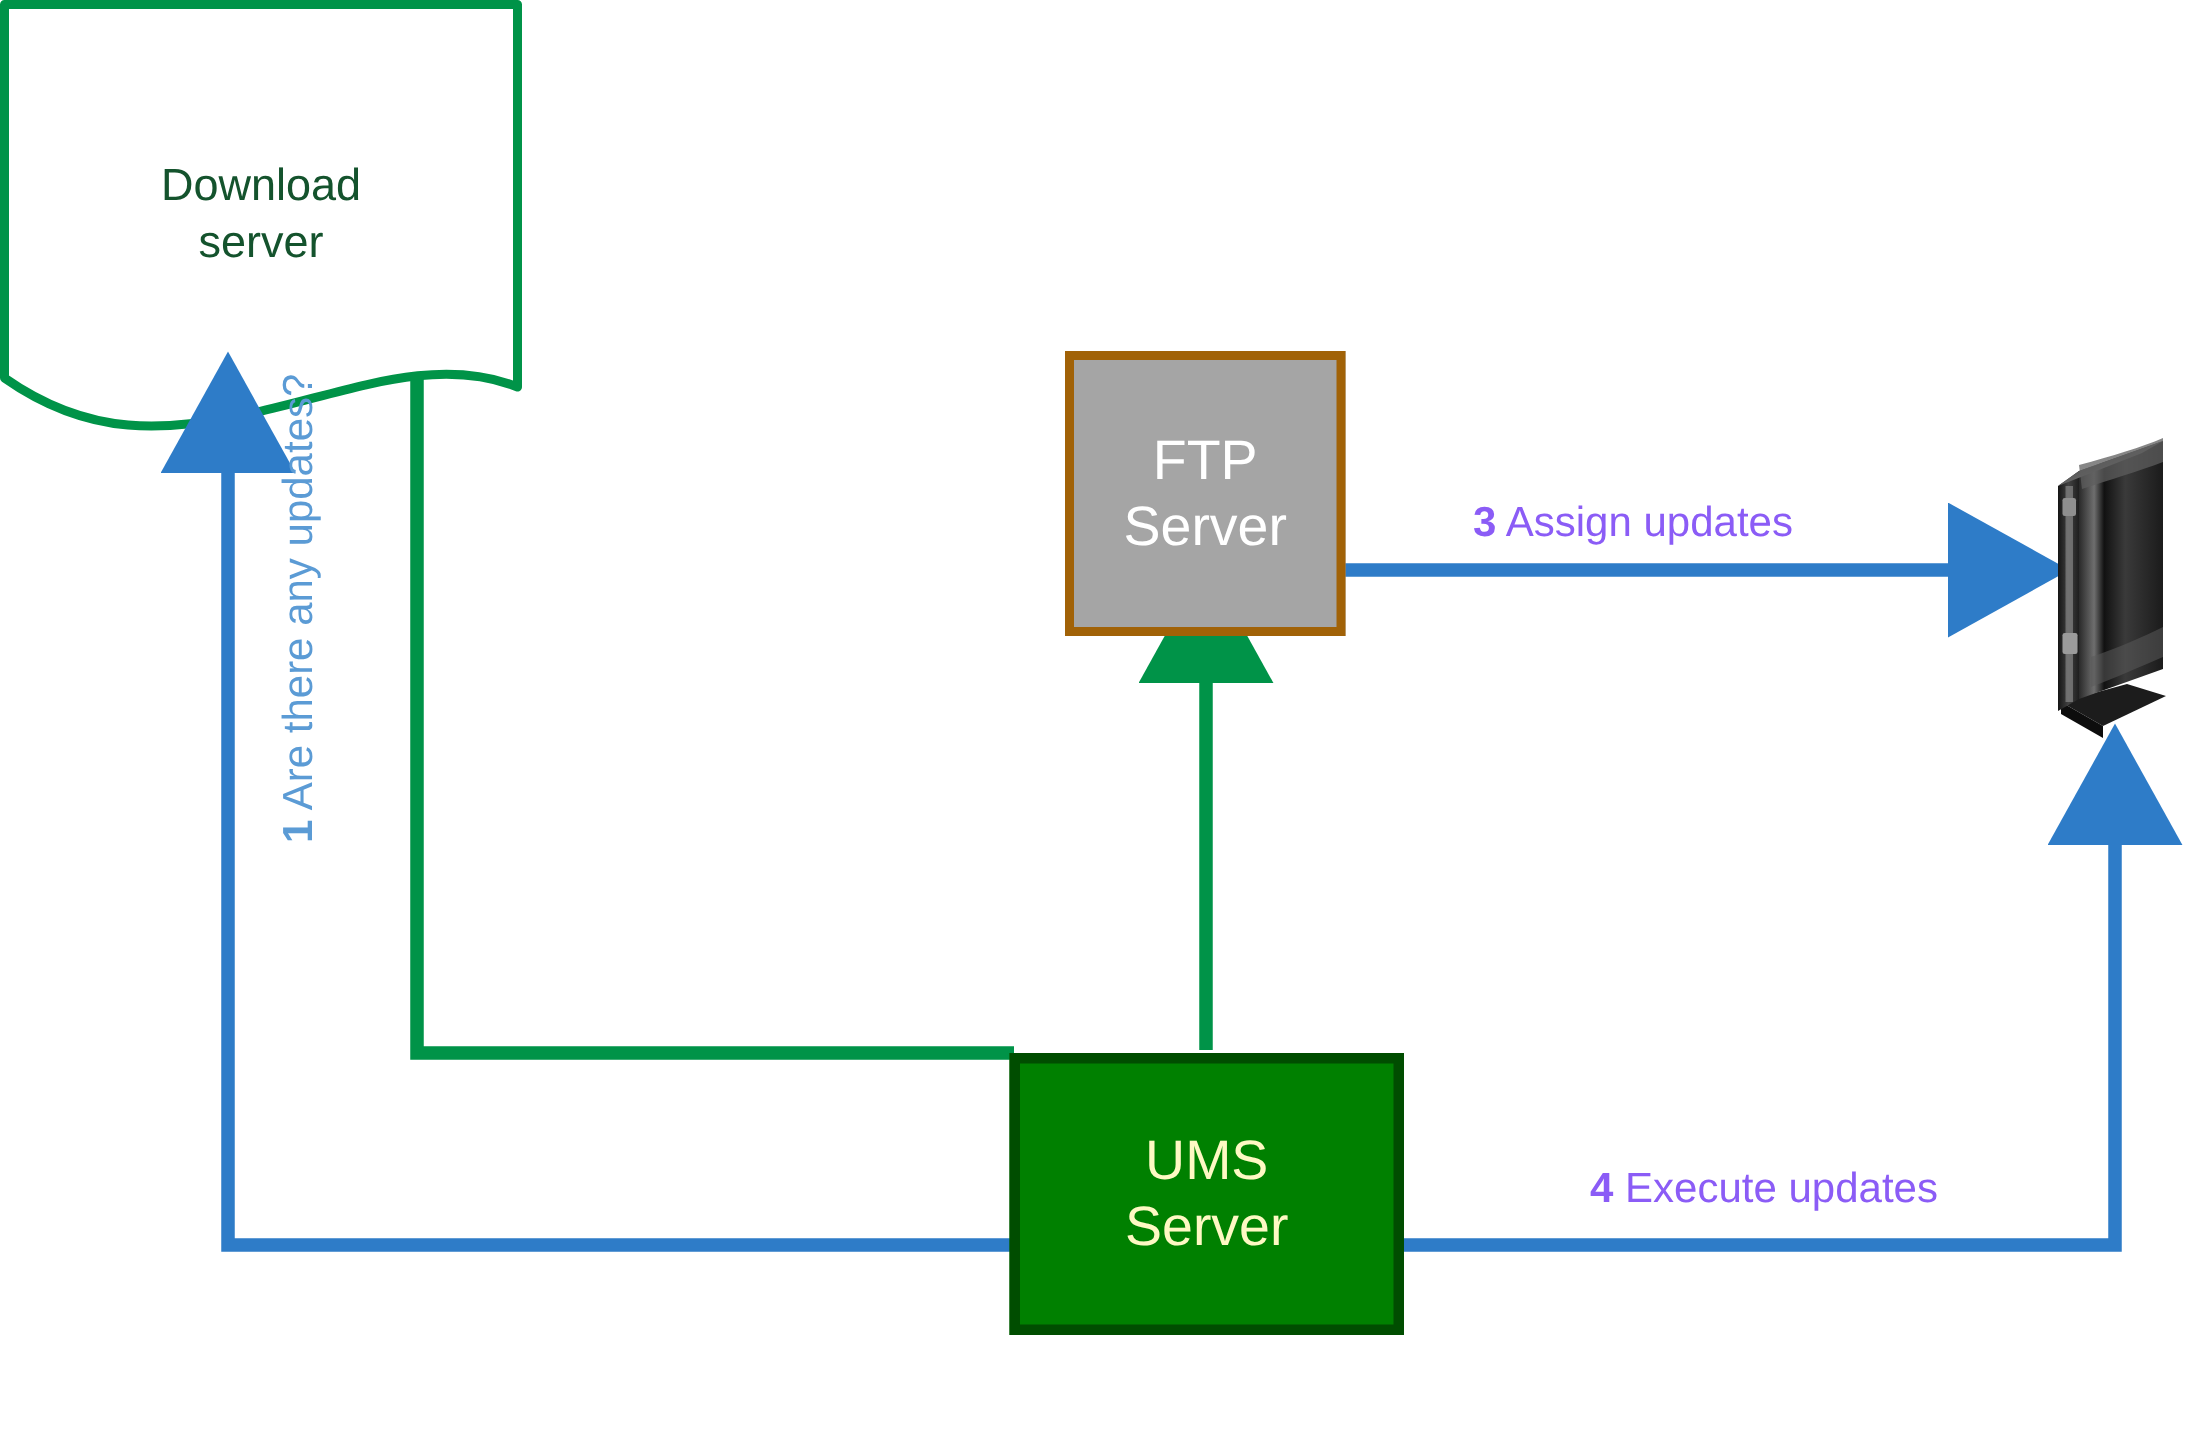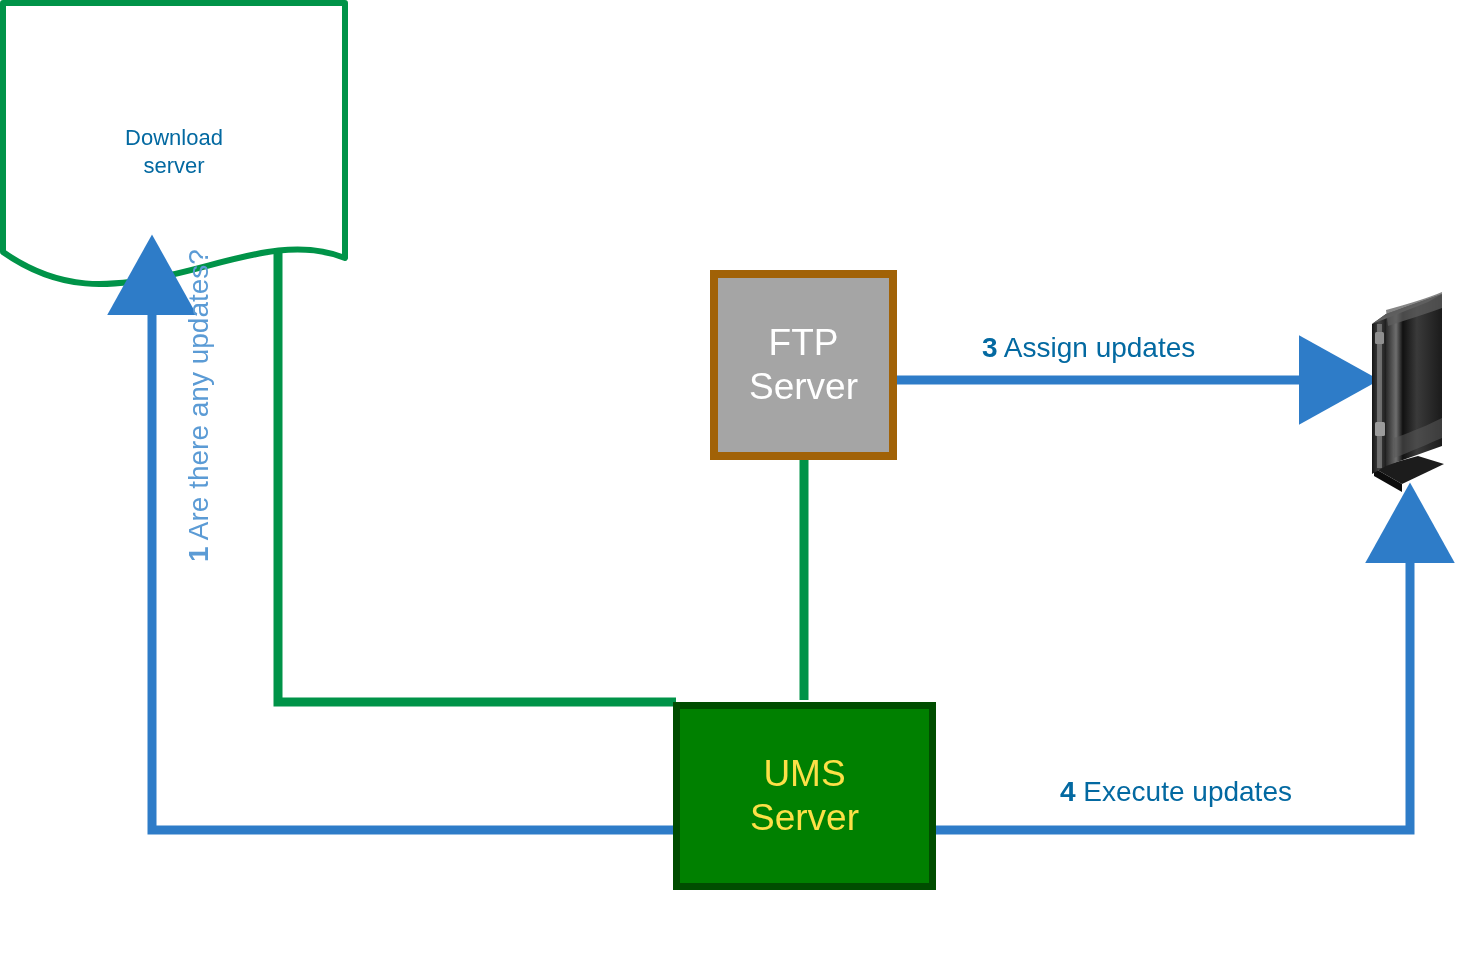--- a/index.html
+++ b/index.html
@@ -35,62 +35,60 @@
     text-align: center;
     line-height: 1.18;
   }
 
   #ftp-server-node {
     left: 710px;
     top: 234px;
     width: 187px;
     height: 190px;
     background: #a5a5a5;
-    border: 8px solid #a16207;
+    border: 6px solid #a16207;
     color: #ffffff;
     font-size: 37px;
-    margin-top: 36px;
   }
 
   #ums-server-node {
     left: 673px;
     top: 702px;
     width: 263px;
     height: 188px;
     background: #008000;
     border: 7px solid #004d00;
-    color: #fde047;
+    color: #fef9c3;
     font-size: 37px;
     justify-content: center;
   }
 
   
   #download-server-node {
     position: absolute;
     left: 0px;
     top: 0px;
     width: 348px;
     height: 292px;
   }
   #download-server-label {
     position: absolute;
     left: 0px;
     top: 105px;
     width: 348px;
     text-align: center;
-    color: #0369a1;
-    font-size: 22px;
+    color: #14532d;
+    font-size: 30px;
     line-height: 1.25;
-    margin-top: 19px;
   }
 
   
   .edge-label {
     position: absolute;
-    color: #0369a1;
+    color: #8b5cf6;
     font-size: 28px;
     white-space: nowrap;
   }
   .edge-label b { font-weight: bold; }
 
   #label-assign-updates { left: 982px; top: 332px; }
   #label-download-updates { left: 314px; top: 630px; }
   #label-execute-updates { left: 1013px; top: 776px; margin-left: 47px; }
 
   #label-any-updates {

